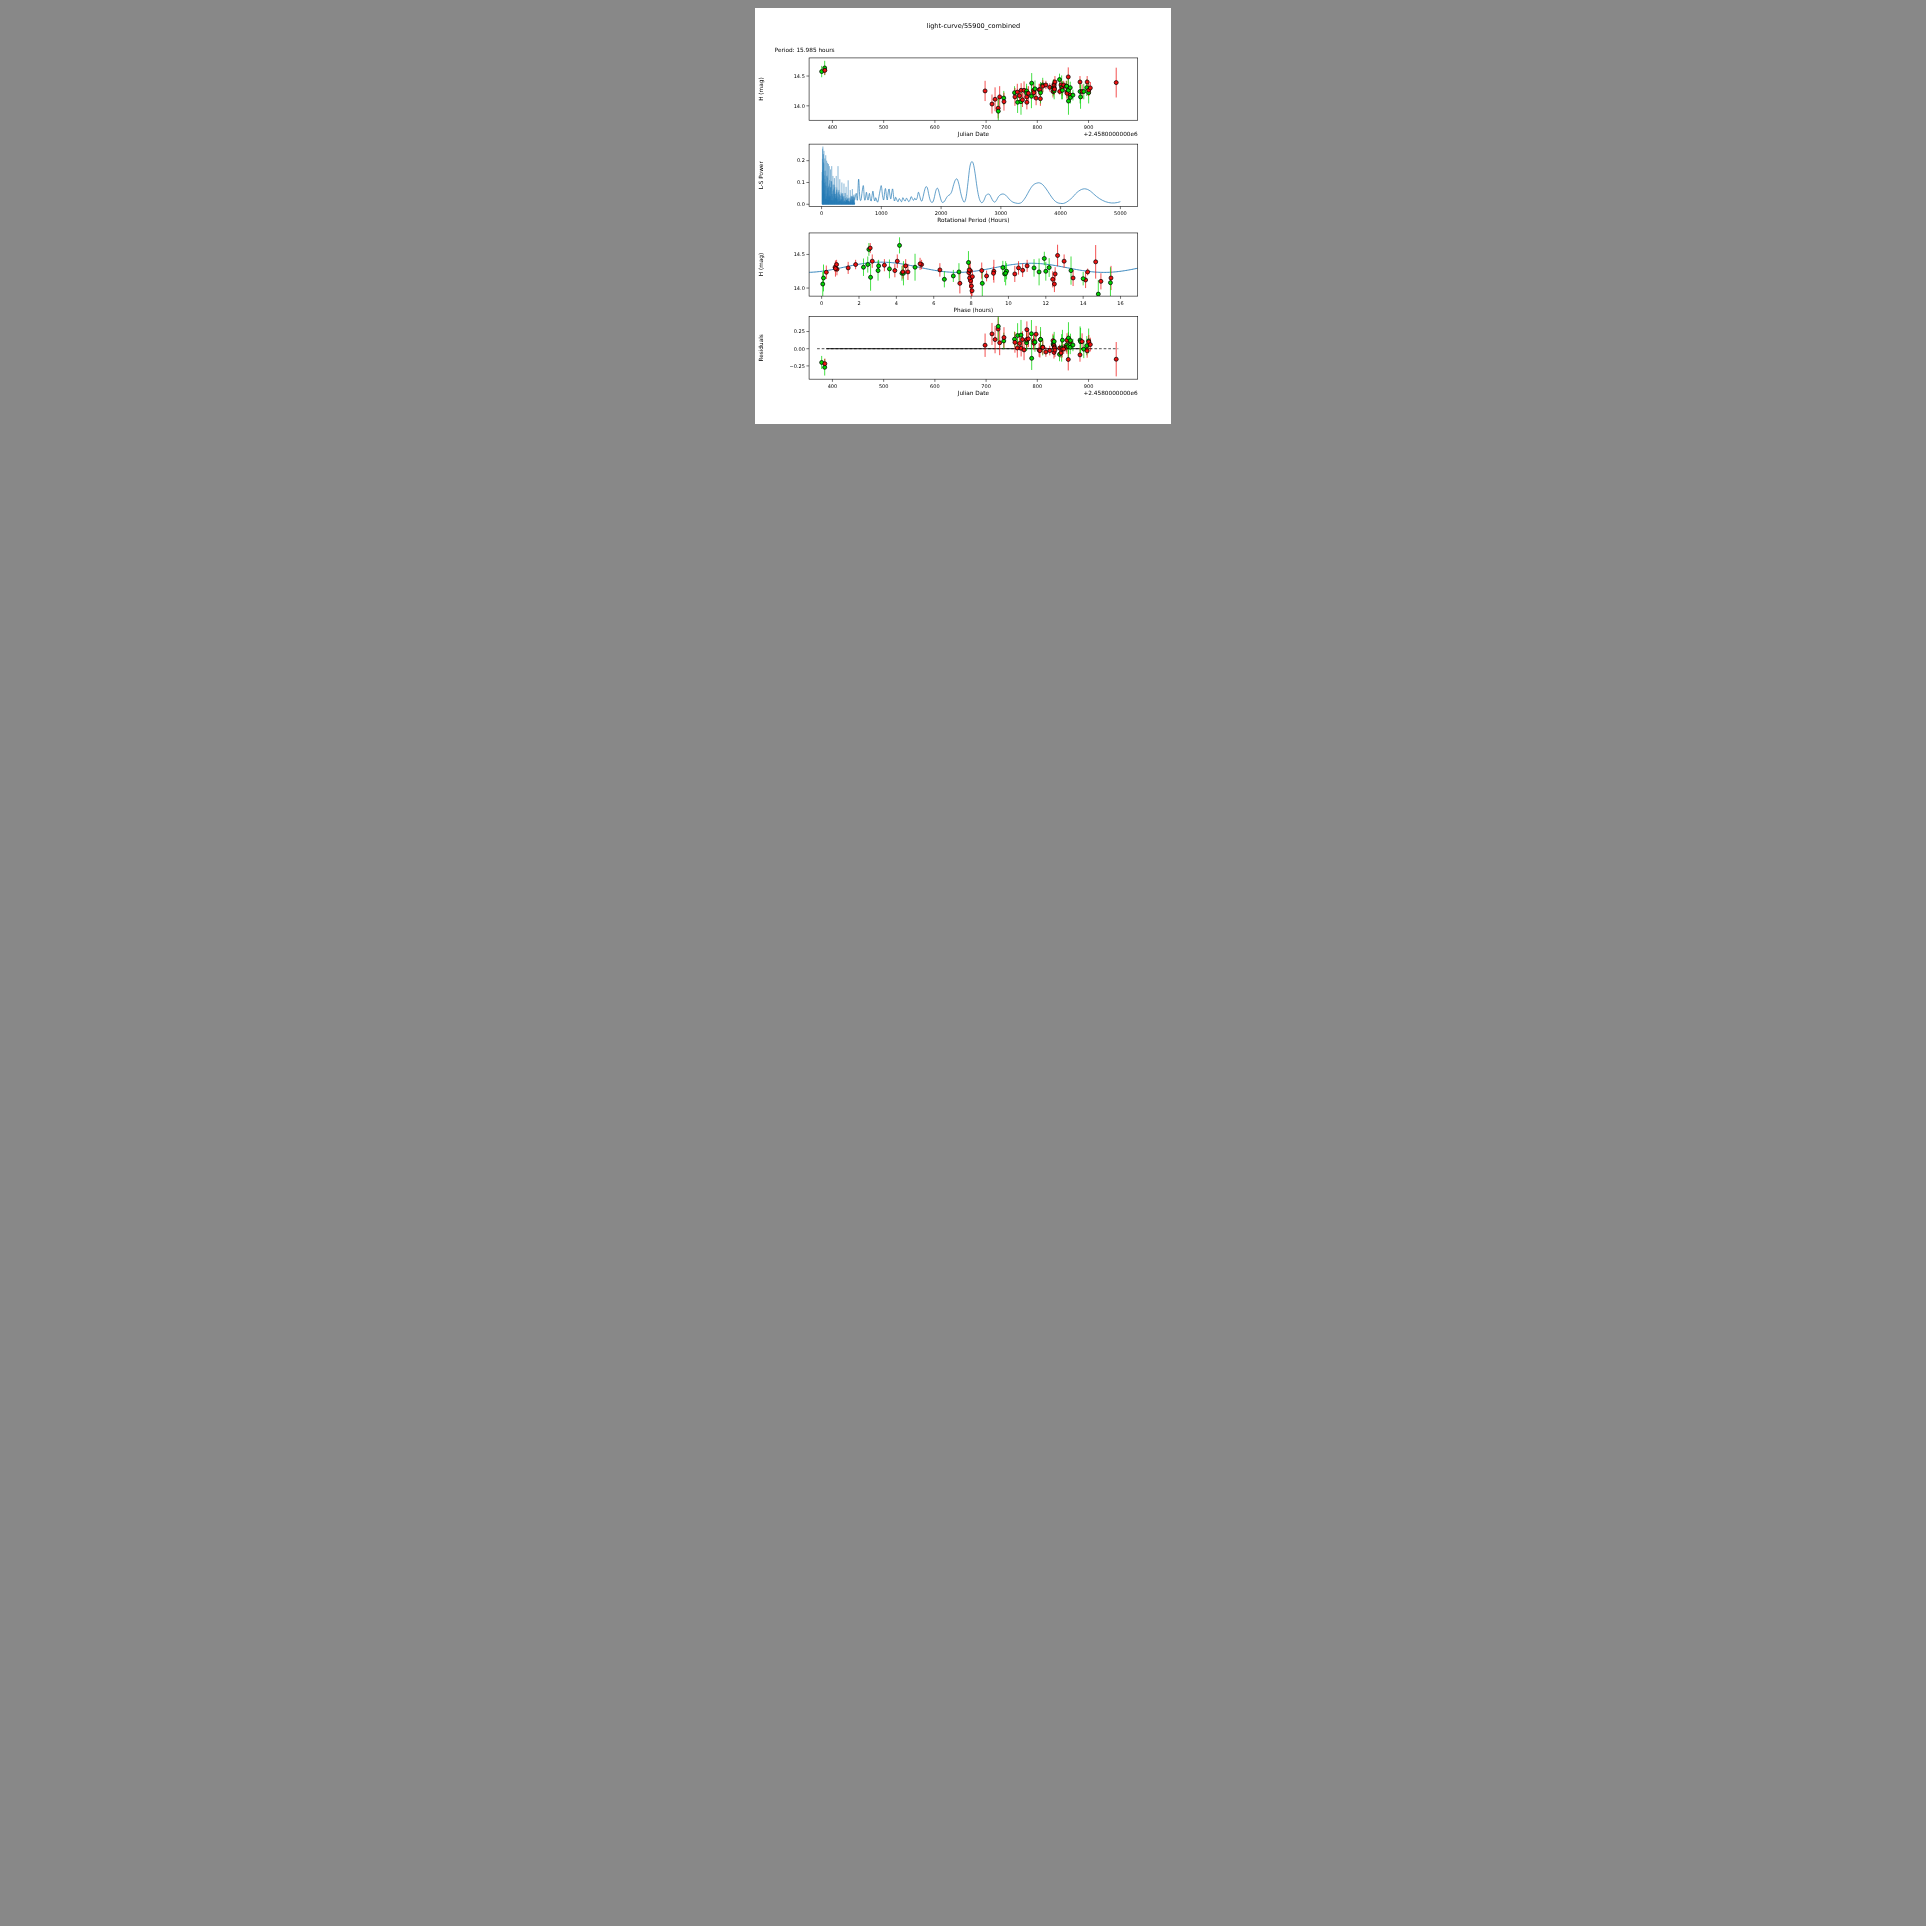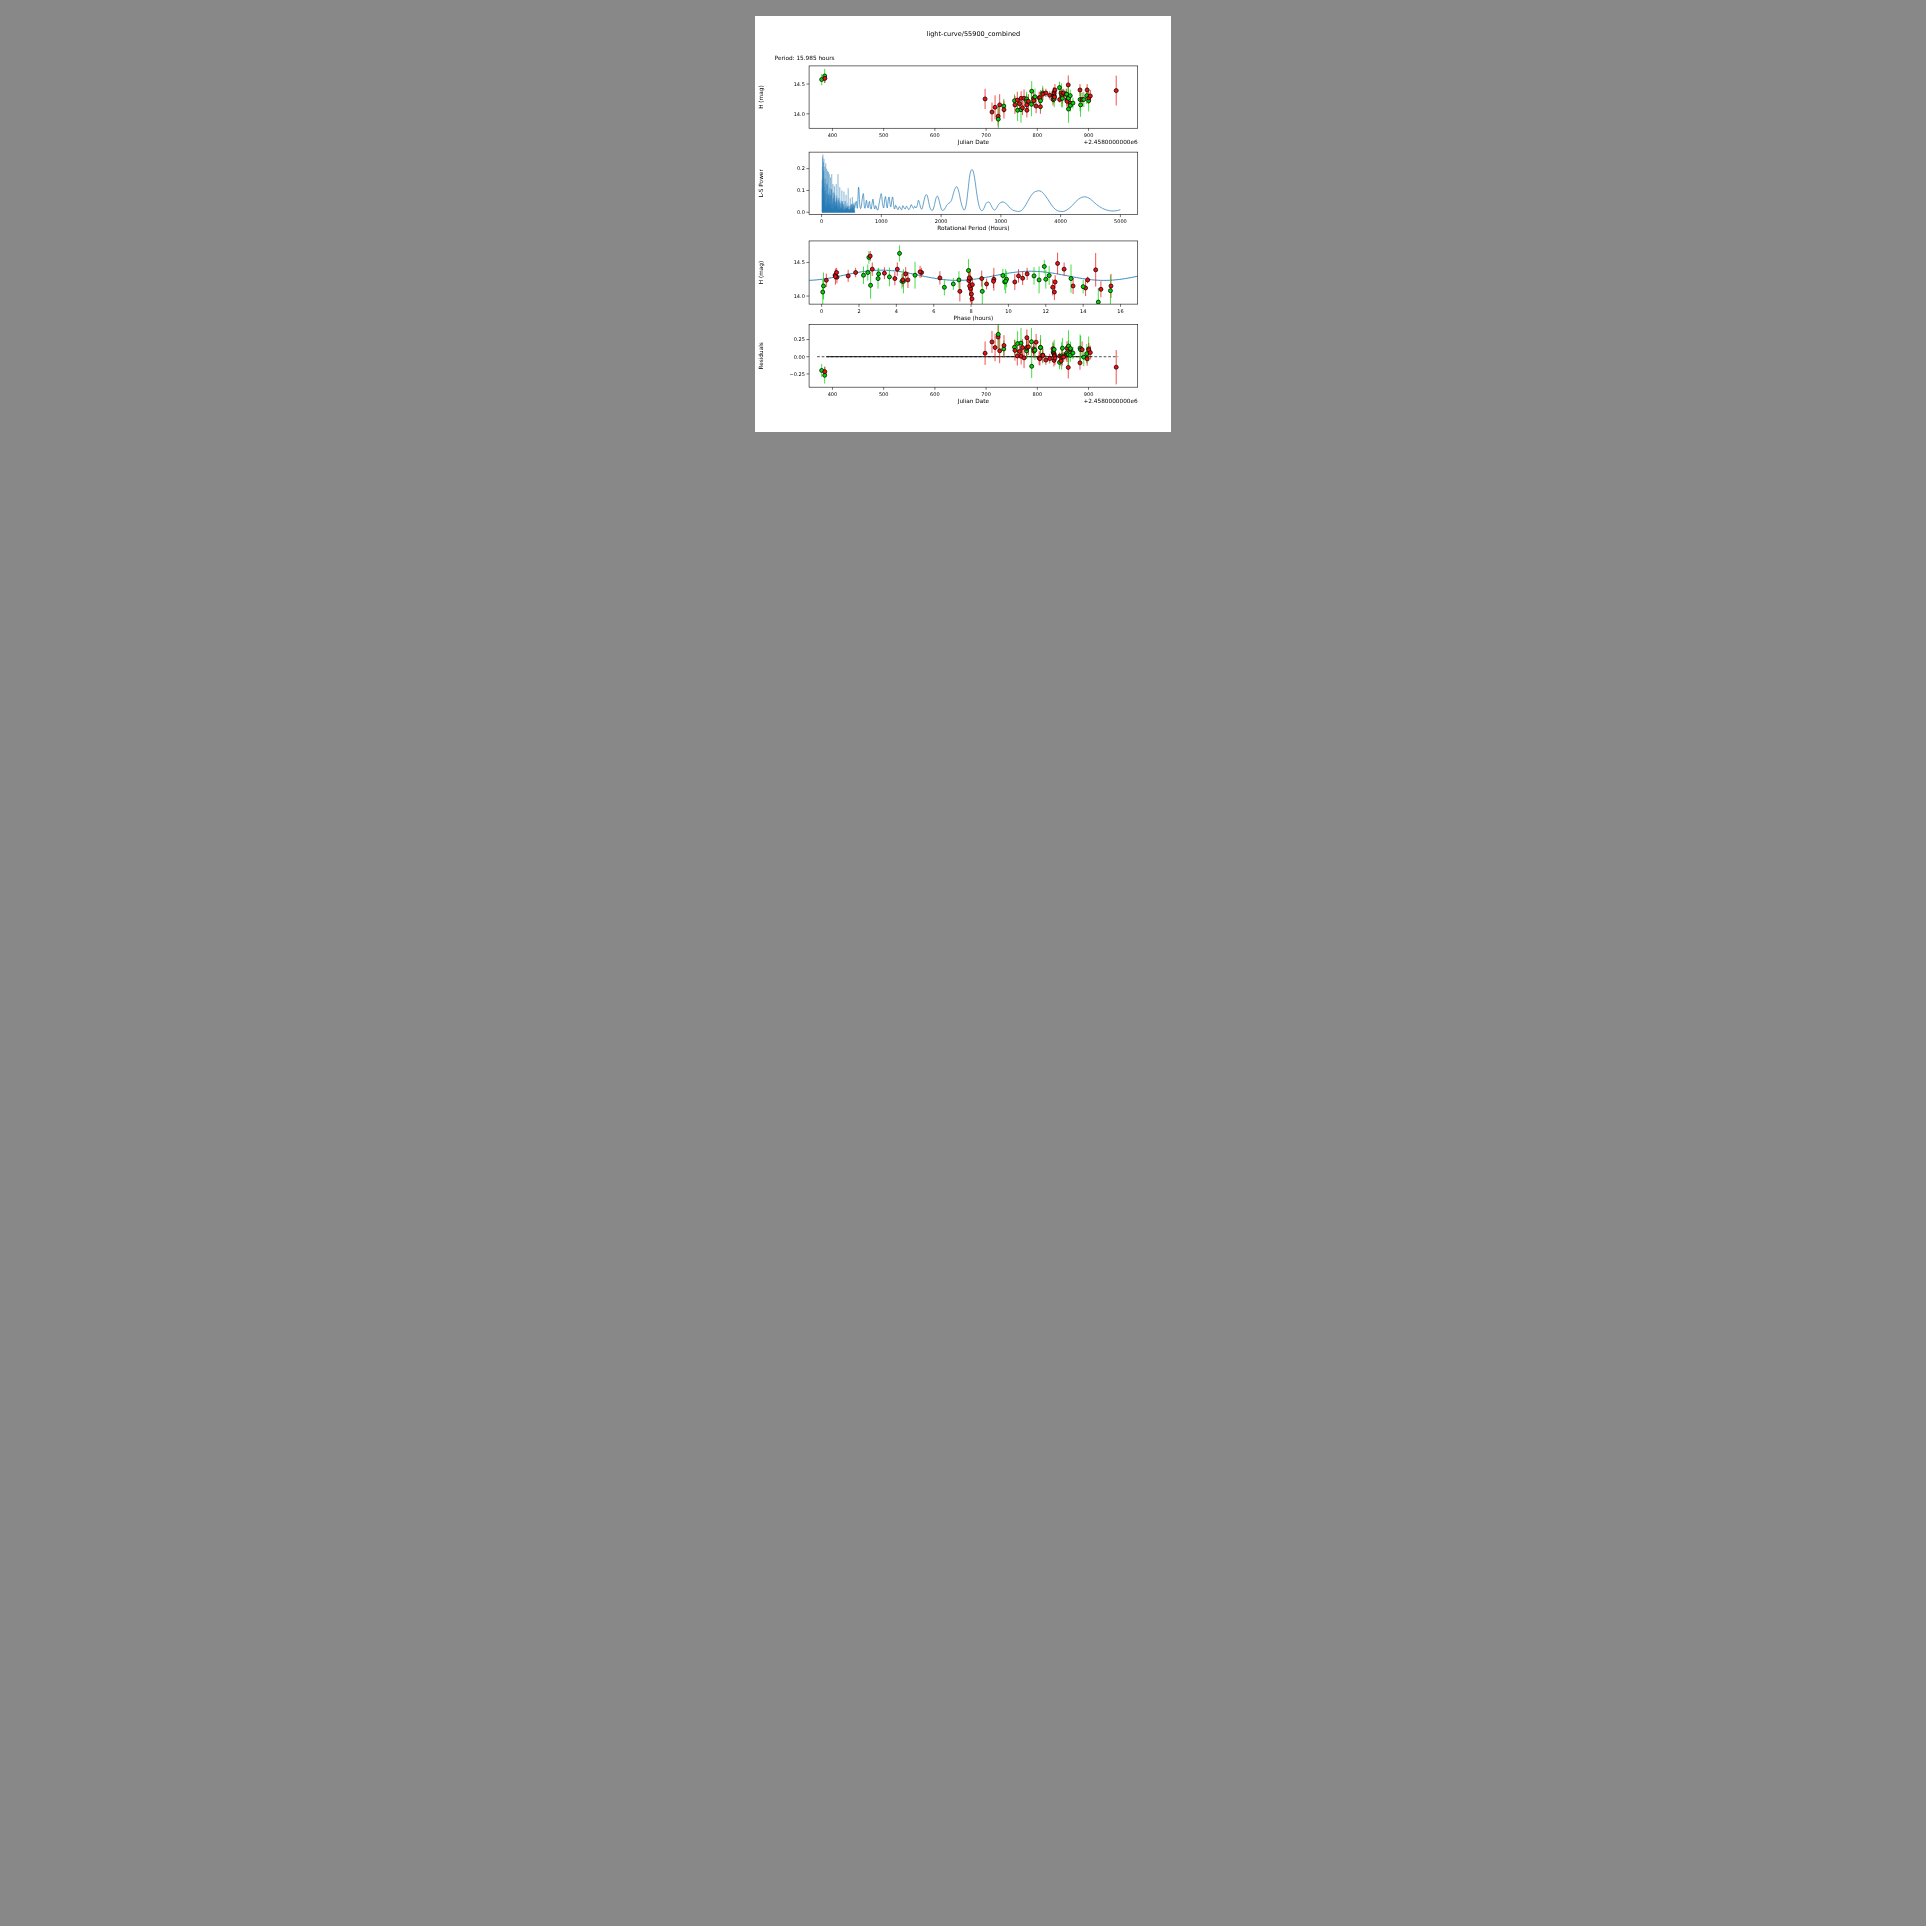--- a/index.html
+++ b/index.html
@@ -1,16 +1,16 @@
 <!DOCTYPE html>
 <html style="font-size:6.2px"><head>
 <meta charset="utf-8">
 <style>
   html,body{margin:0;padding:0;background:#888;}
-  .page{width:416px;height:416px;background:#ffffff;position:relative;margin:16px auto;
+  .page{width:416px;height:416px;background:#ffffff;position:relative;margin:8px auto;
         font-family:"DejaVu Sans", sans-serif;}
   svg{position:absolute;left:0;top:0;}
   text{fill:#000000;}
   .title-text{font-size:17px;}
   .subtitle-text{font-size:15px;}
   .ticklab{font-size:13px;}
   .axlab{font-size:15px;}
 </style>
 </head>
 <body>

